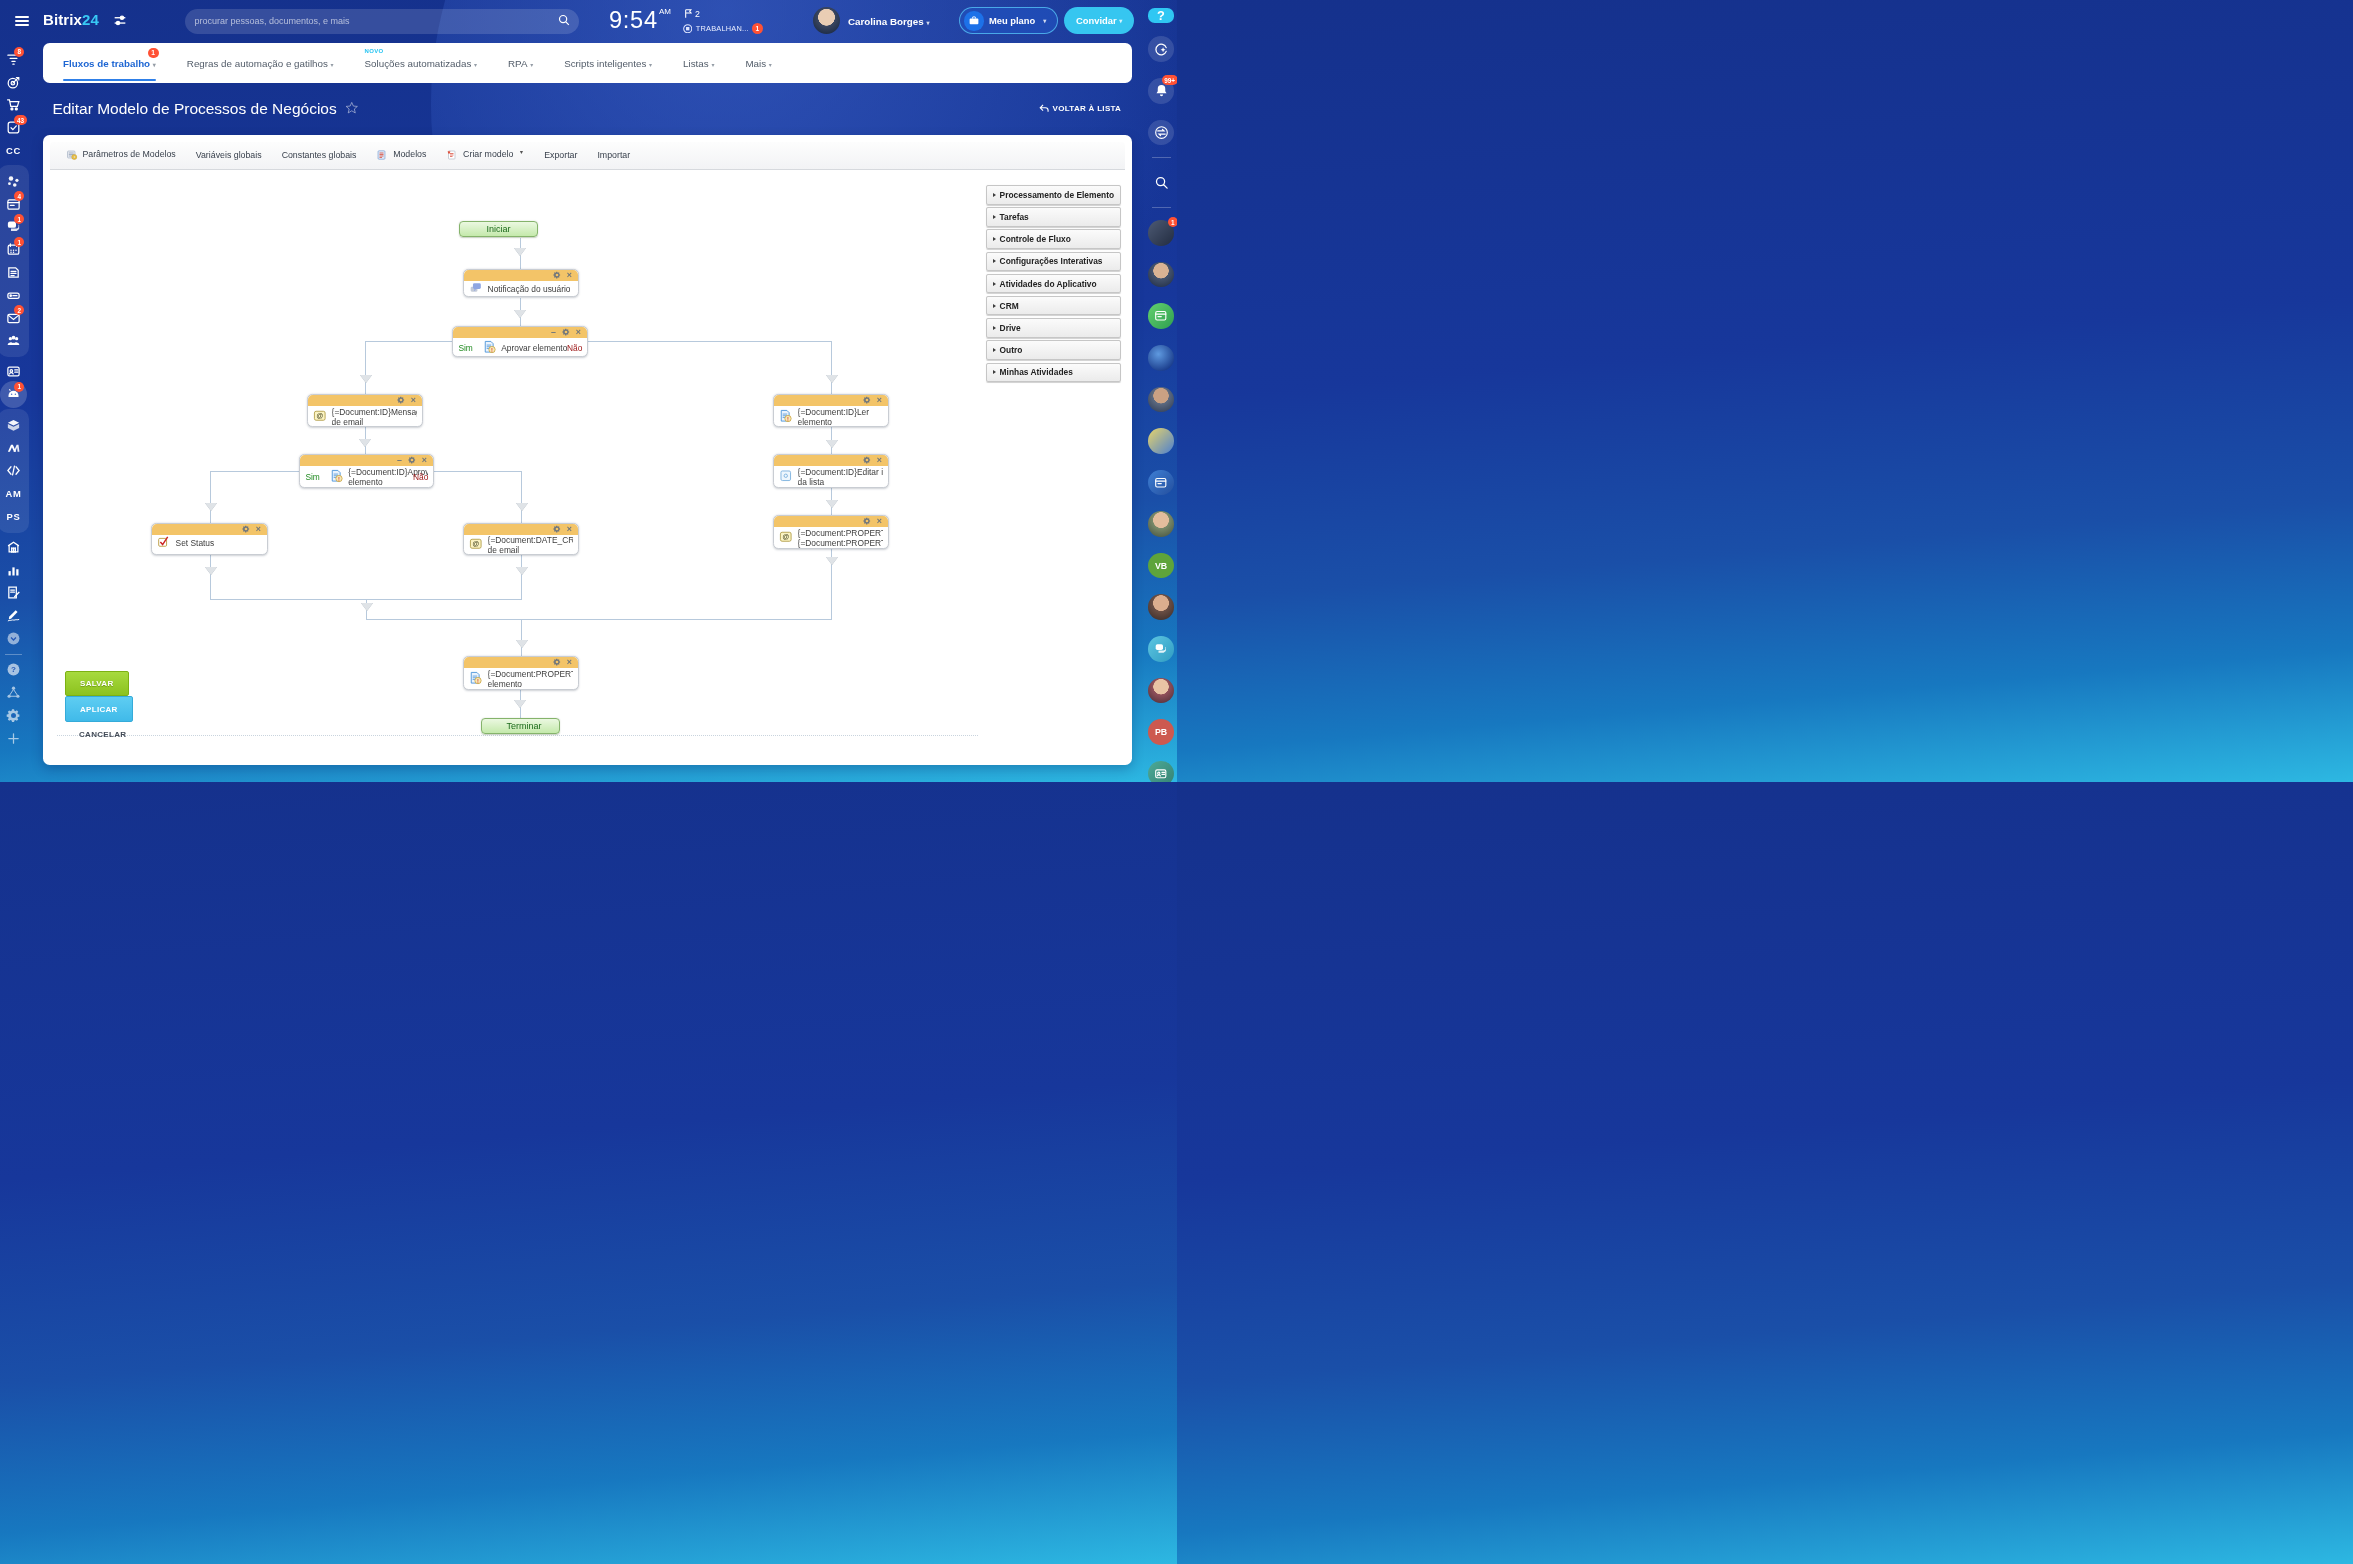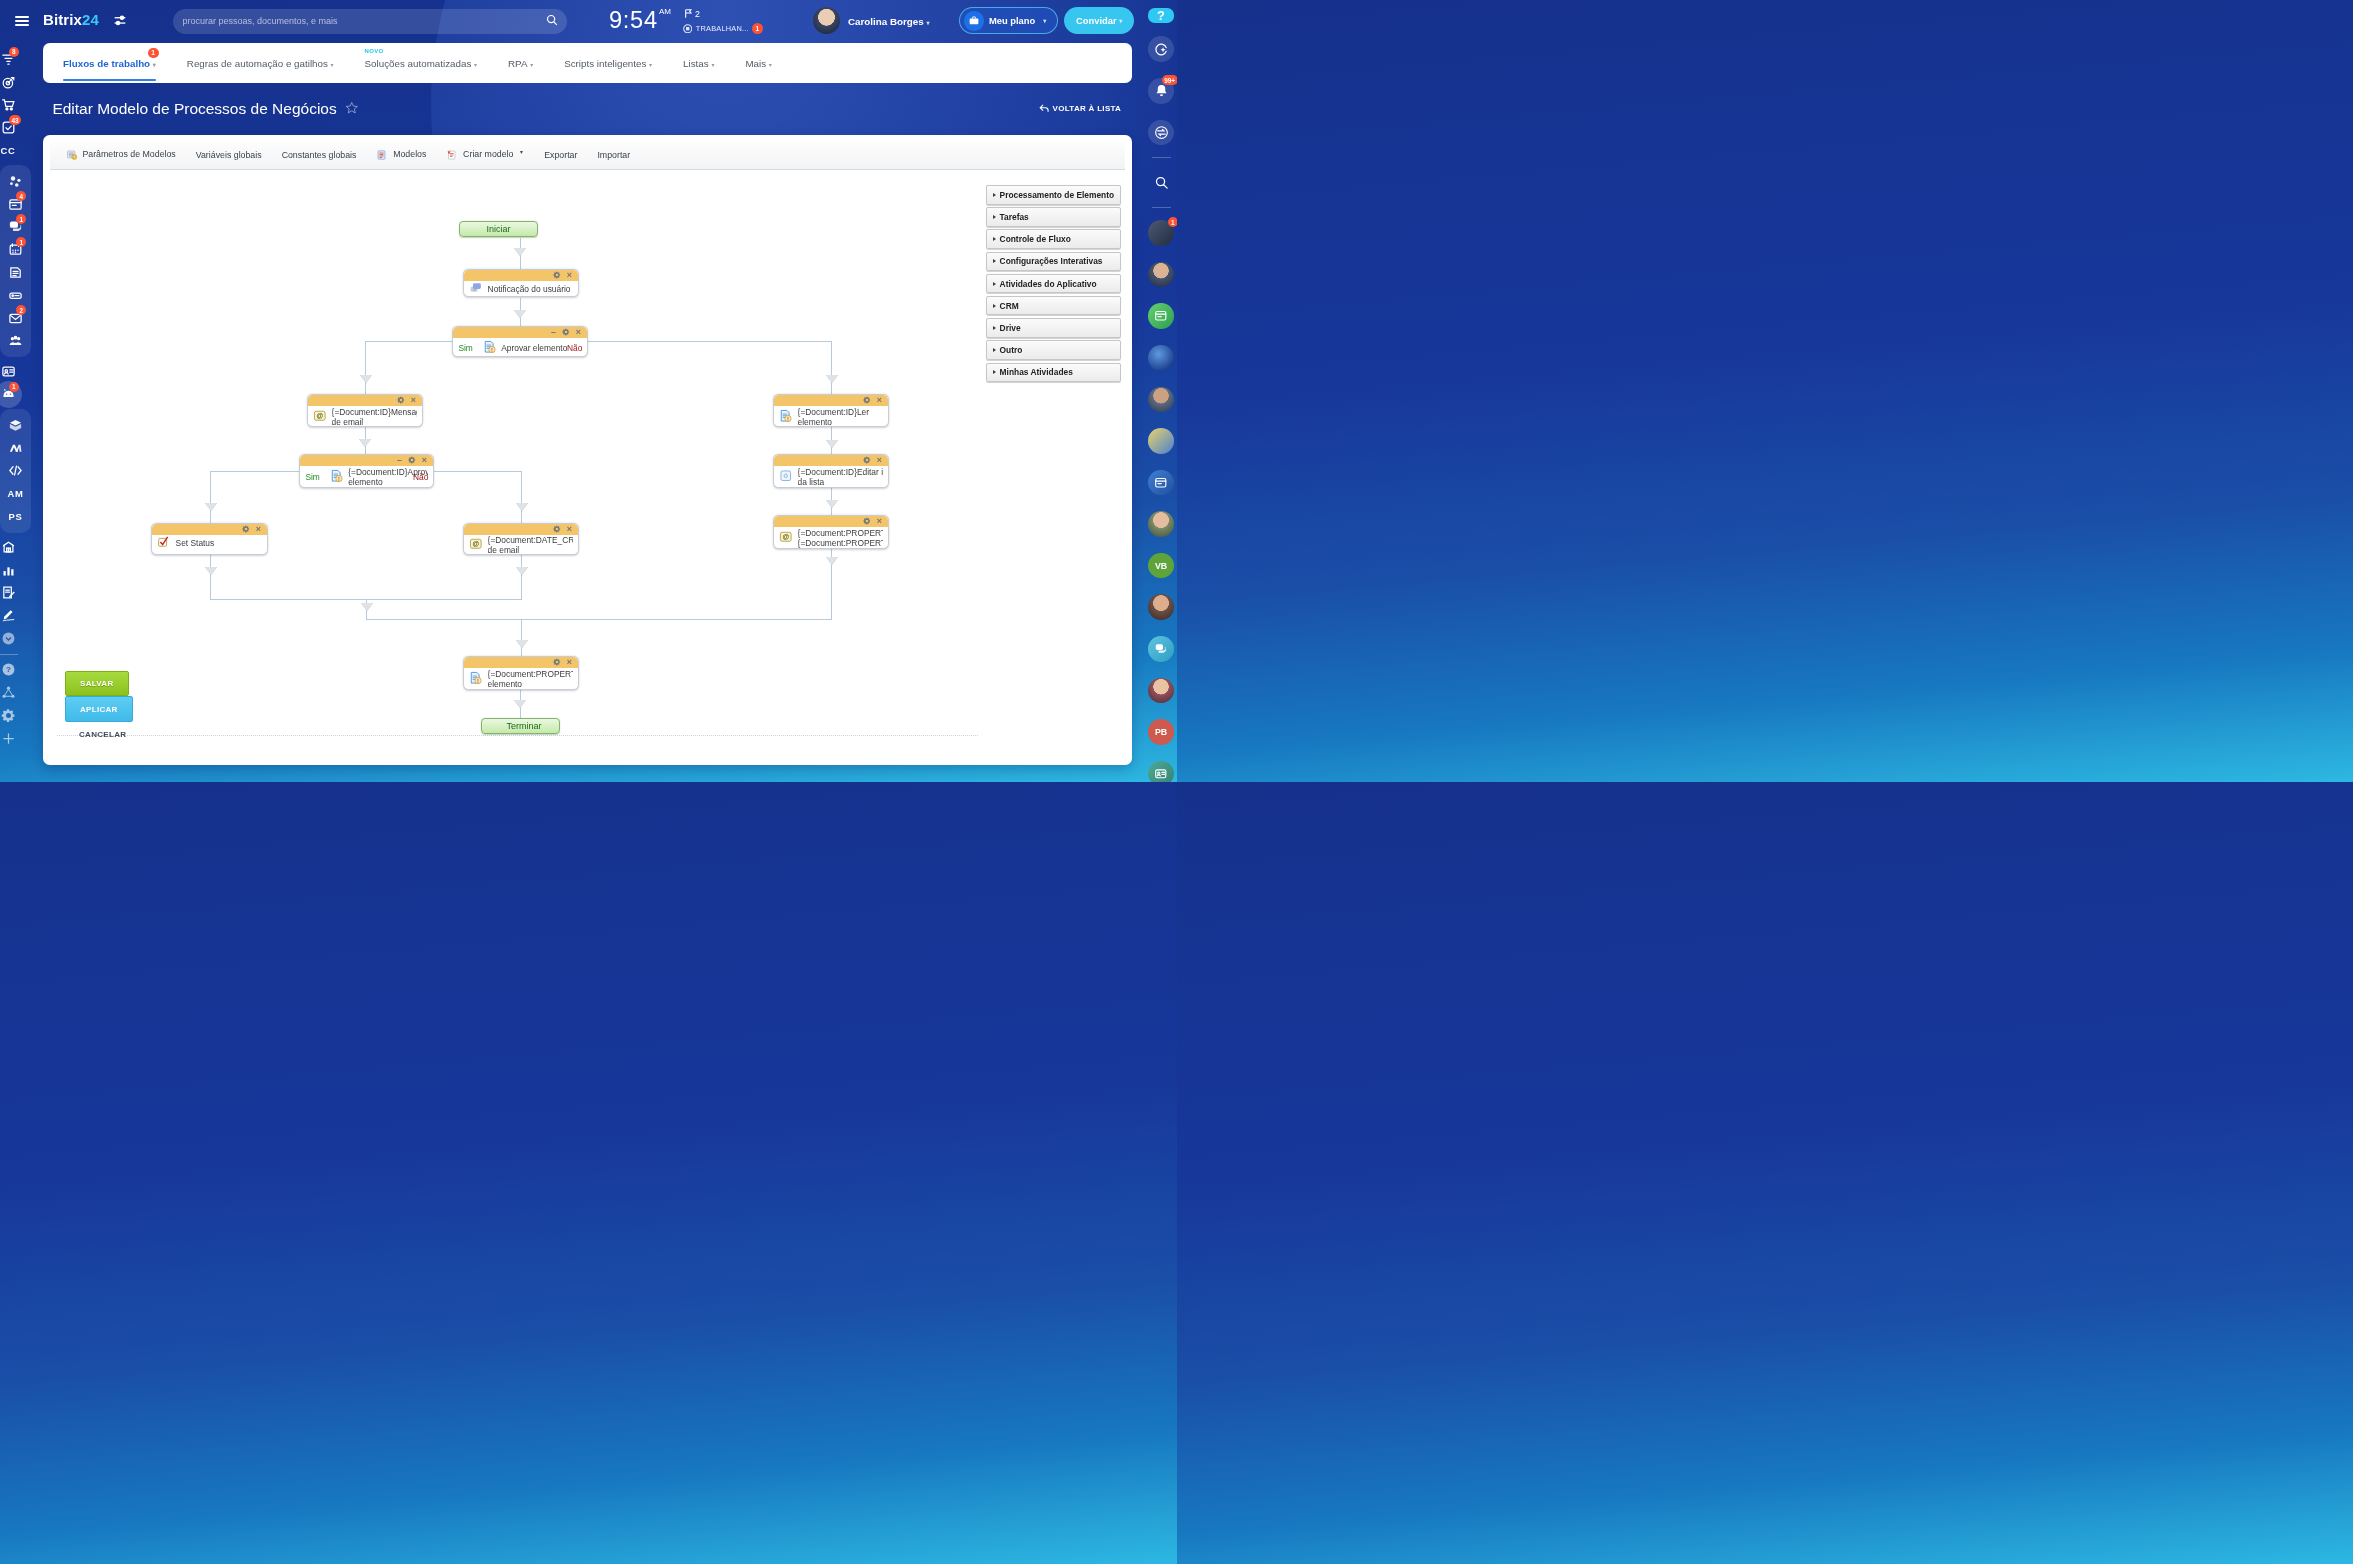--- a/index.html
+++ b/index.html
@@ -13,21 +13,21 @@
     background:radial-gradient(circle at 38% 38%, rgba(70,110,215,.50), rgba(45,85,190,.22) 58%, rgba(45,85,190,0) 70%);
     pointer-events:none; }
 
   
   .topbar { position:absolute; left:0; top:0; width:1145px; height:43px; z-index:5; }
   .hamburger { position:absolute; left:15px; top:16px; width:13.5px; height:10.8px; cursor:pointer; }
   .hamburger i { display:block; height:1.7px; background:#fff; border-radius:1.3px; margin-bottom:2.4px; }
   .logo { position:absolute; left:43px; top:10.8px; font-size:15px; font-weight:bold; letter-spacing:0.1px; }
   .logo .l2 { color:#38c8f5; }
   .logo-sliders { position:absolute; left:114px; top:15px; }
-  .search-pill { position:absolute; left:173px; top:8.8px; width:394px; height:25px; border-radius:12.8px;
+  .search-pill { position:absolute; left:185px; top:8.8px; width:394px; height:25px; border-radius:12.8px;
     background:rgba(255,255,255,.14); display:flex; align-items:center; padding:0 9.4px; }
   .search-pill input { flex:1; background:transparent; border:none; outline:none; color:rgba(255,255,255,.85);
     font-size:9px; font-family:inherit; }
   .search-pill input::placeholder { color:rgba(255,255,255,.62); }
   .clock { position:absolute; left:609px; top:6.7px; font-size:23.6px; font-weight:400; letter-spacing:0.7px; }
   .clock sup { font-size:8px; font-weight:400; letter-spacing:0; vertical-align:13.5px; margin-left:1.3px; }
   .flag-wrap { position:absolute; left:685px; top:8.8px; display:flex; align-items:center; gap:2.7px; font-size:8.8px; }
   .status-row { position:absolute; left:683px; top:23px; display:flex; align-items:center; gap:3.4px;
     font-size:7.4px; letter-spacing:0.2px; color:#e8edff; }
   .num-badge { background:#ff5134; color:#fff; font-size:6.7px; font-weight:bold; min-width:10.8px; height:10.8px;
@@ -37,21 +37,21 @@
   .username { position:absolute; left:848px; top:16px; font-size:9.8px; font-weight:bold; cursor:pointer; }
   .caret { font-size:6px; opacity:.8; margin-left:2.7px; }
   .plan-btn { position:absolute; left:959px; top:7.4px; height:27px; border-radius:13.5px; display:flex; align-items:center;
     gap:5.4px; padding:0 10.8px 0 4px; background:rgba(32,86,199,.55); border:0.7px solid rgba(88,200,250,.75);
     font-size:9.4px; font-weight:bold; cursor:pointer; }
   .plan-ico { width:19.5px; height:19.5px; border-radius:50%; background:#1d71e8; display:flex; align-items:center; justify-content:center; }
   .invite-btn { position:absolute; left:1064px; top:7.4px; height:27px; border-radius:13.5px; padding:0 12px;
     background:#36c6f0; border:none; color:#fff; font-size:9.4px; font-weight:bold; display:flex; align-items:center; cursor:pointer; font-family:inherit; }
 
   
-  .left-rail { position:absolute; left:0; top:48px; width:27px; z-index:4; display:flex; flex-direction:column; }
+  .left-rail { position:absolute; left:0; top:48px; width:27px; z-index:4; display:flex; flex-direction:column; align-items:center; }
   .rail-item { position:relative; width:16px; height:16px; margin:3.4px 0; display:flex; align-items:center;
     justify-content:center; cursor:pointer; color:#fff; }
   .rail-item svg { display:block; }
   .rail-label { font-size:9.4px; font-weight:bold; letter-spacing:0.7px; color:#fff; }
   .rail-group { background:rgba(255,255,255,.09); border-radius:10px; padding:4.7px 0; margin:3.4px 0; width:31px;
     display:flex; flex-direction:column; align-items:center; }
   .rail-item .num-badge { position:absolute; top:-4.7px; left:8.8px; font-size:6.4px; height:10px; min-width:10px; }
   .rail-item.highlight::before { content:""; position:absolute; left:-5.4px; top:-5.4px; width:27px; height:27px;
     border-radius:50%; background:rgba(255,255,255,.18); }
   .rail-item.soft { opacity:.62; }

